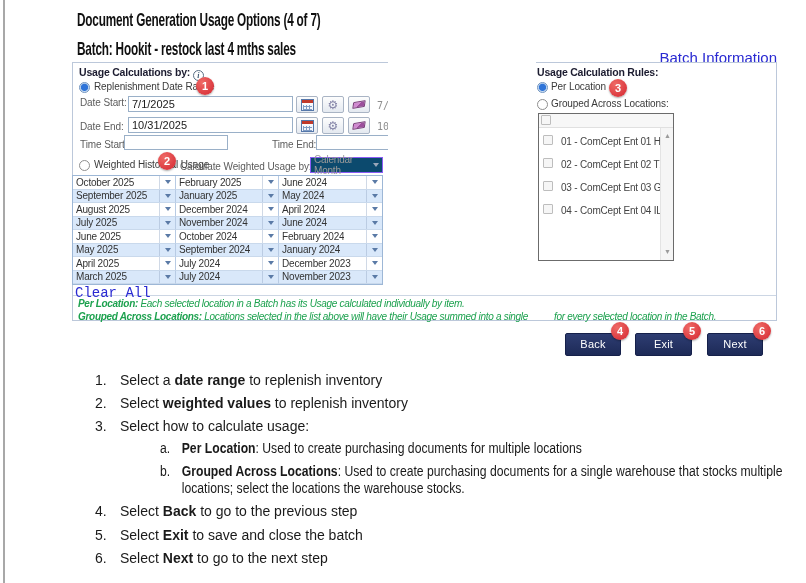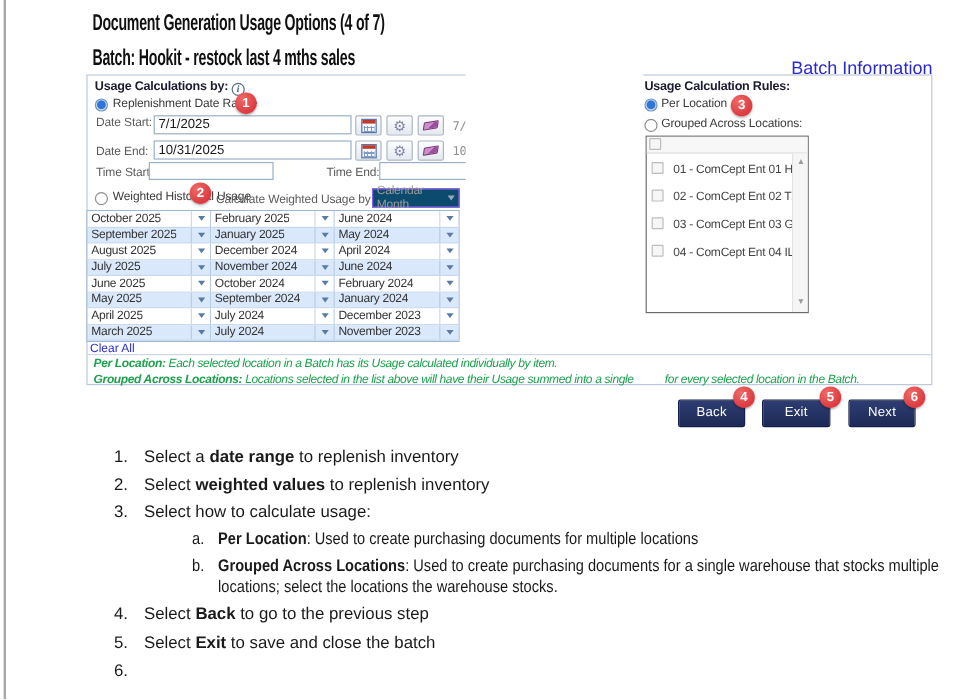--- a/index.html
+++ b/index.html
@@ -55,21 +55,21 @@
   .mcell { height:13.5px; border-right:1px solid #b8cbe4; border-bottom:1px solid #c9d9ec;
     display:flex; align-items:center; justify-content:space-between; padding-left:3px; background:#fff; cursor:pointer; }
   .mcell:nth-child(3n) { border-right:none; }
   .mcell.alt { background:#d9e8fa; }
   .mtext { font-size:10px; color:#333; letter-spacing:-0.2px; white-space:nowrap; overflow:hidden; }
   .mchev { width:16px; height:100%; display:flex; align-items:center; justify-content:center;
     border-left:1px solid rgba(150,170,200,.45); }
   .mchev i { display:block; width:0; height:0; border-left:3.5px solid transparent; border-right:3.5px solid transparent;
     border-top:4px solid #5a7aa6; }
 
-  .link { color:#2929d2; font-size:10px; text-decoration:none; cursor:pointer; }
+  .link { color:#2929d2; font-size:14px; text-decoration:none; cursor:pointer;font-family:Liberation Mono, monospace; }
 
   .note { position:absolute; font-size:10px; color:#1ca14e; letter-spacing:-0.3px; white-space:nowrap;font-style:italic; }
   .note b { font-weight:bold; }
   .note .gap { display:inline-block; width:26px; }
 
   .listbox { position:absolute; left:538px; top:113px; width:136px; height:148px; border:1px solid #6b6b6b; background:#fff; }
   .lb-header { position:absolute; left:0; top:0; right:0; height:14px; background:#f7f7f7; border-bottom:1px solid #e0e0e0; }
   .cbox { position:absolute; width:10px; height:10px; border:1px solid #bdbdbd; background:#f6f6f6; border-radius:1px; }
   .lrow { position:absolute; left:0; width:118px; height:23px; }
   .lrow .cbox { left:4px; top:6px; }
@@ -376,14 +376,15 @@
   <div class="instr" style="top:503px;">
     <span class="inum">4.</span>
     <span><span>Select </span><b>Back</b><span> to go to the previous step</span></span>
   </div>
   <div class="instr" style="top:527px;">
     <span class="inum">5.</span>
     <span><span>Select </span><b>Exit</b><span> to save and close the batch</span></span>
   </div>
   <div class="instr" style="top:550px;">
     <span class="inum">6.</span>
+    <span><span>Select </span><b>Next</b><span> to go to the next step</span></span>
   </div>
 </div>
 
 </body></html>

